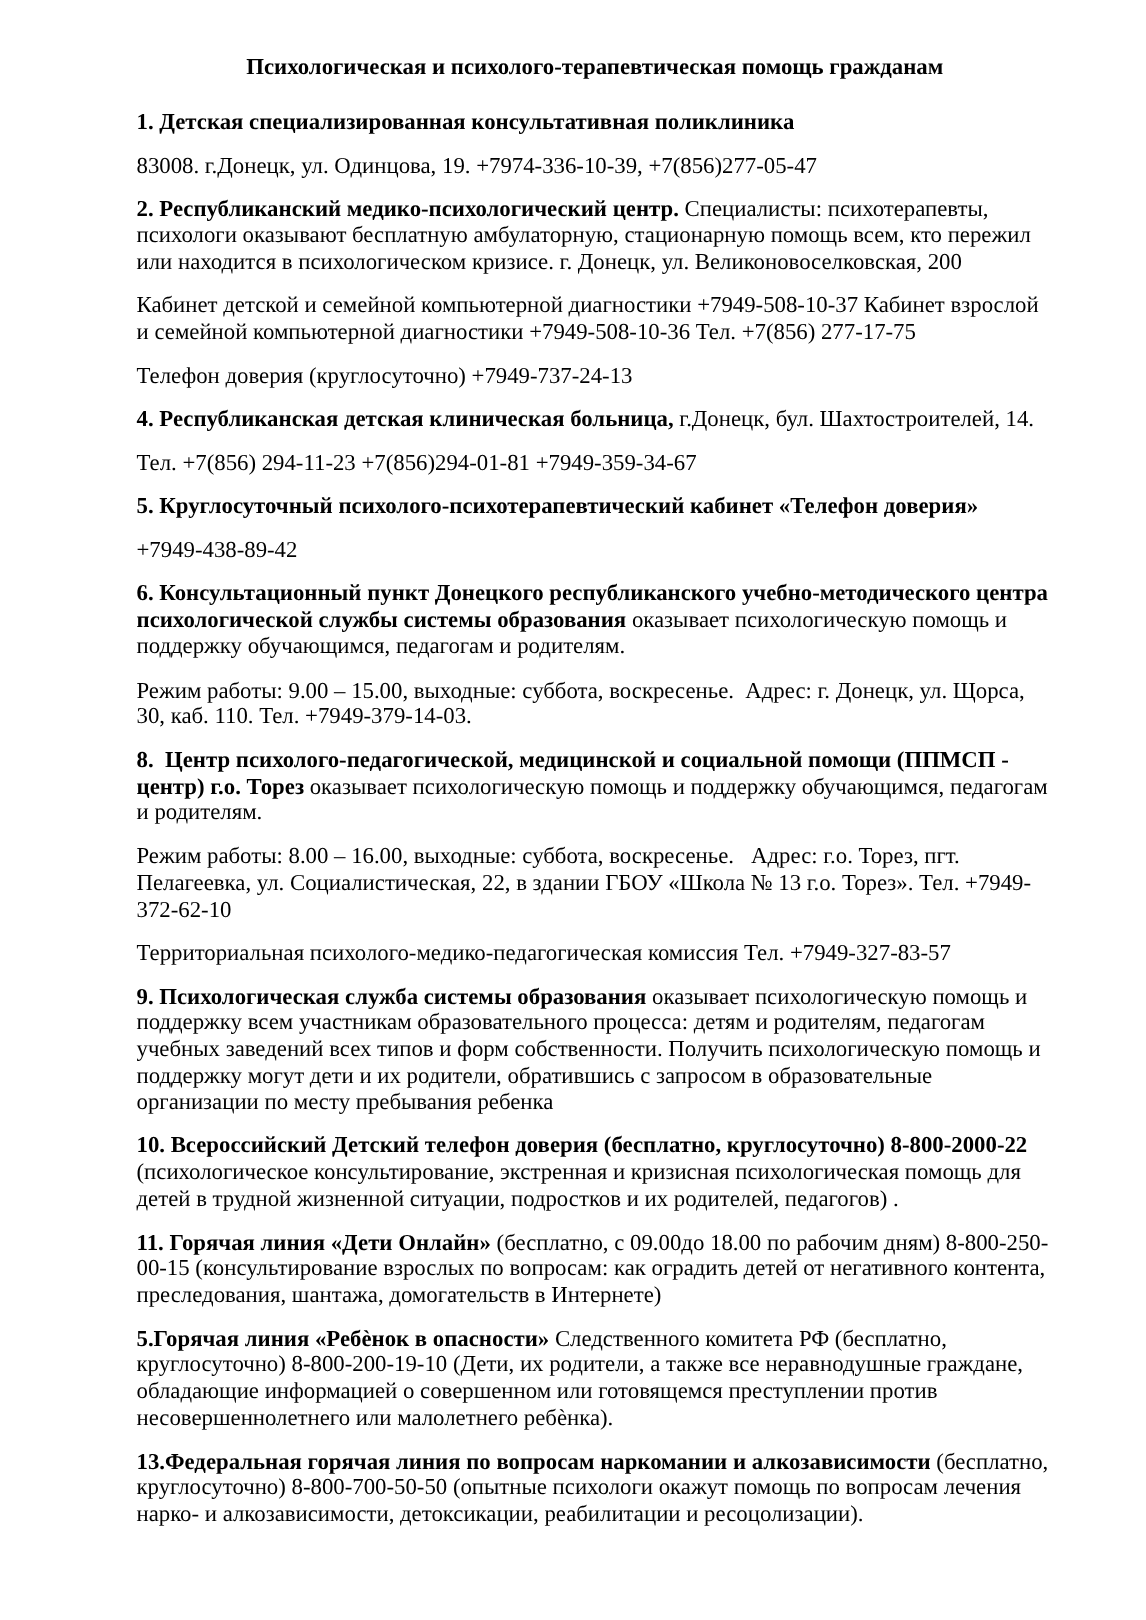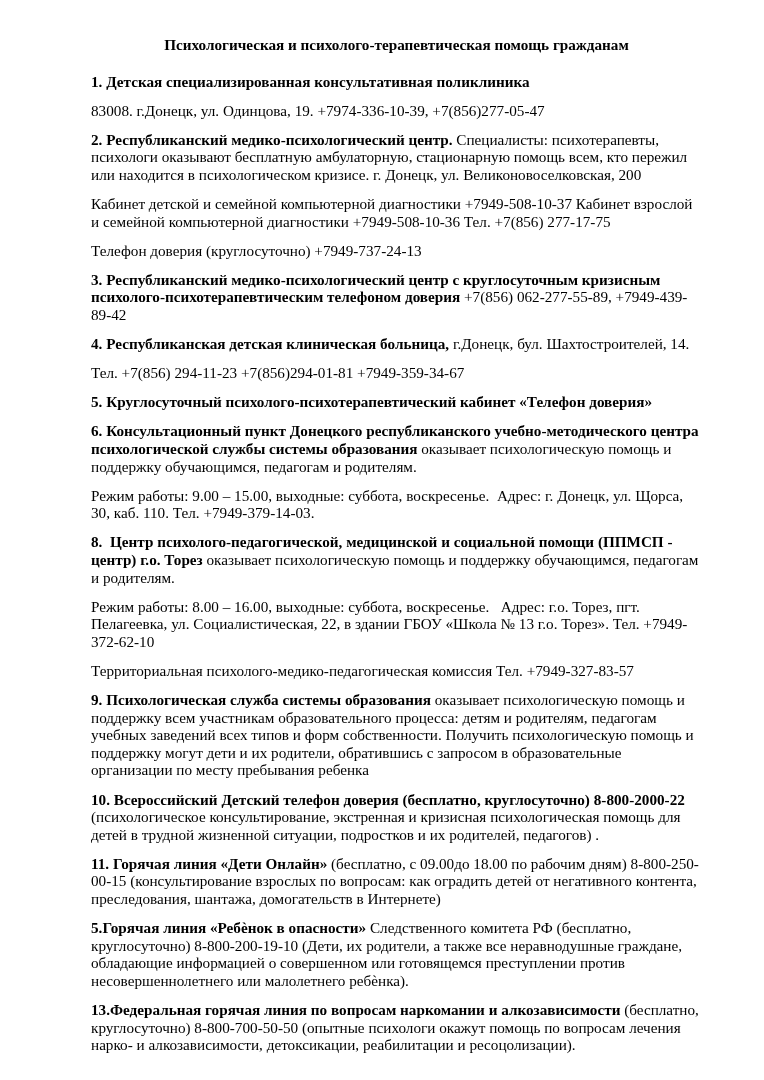--- a/index.html
+++ b/index.html
@@ -44,24 +44,24 @@
 <body>
 
 <div class="page">
   <h1 class="doc-title">Психологическая и психолого-терапевтическая помощь гражданам</h1>
   <div>
       <p class="para"><span class="run bold">1. Детская специализированная консультативная поликлиника</span></p>
       <p class="para"><span class="run">83008. г.Донецк, ул. Одинцова, 19. +7974-336-10-39, +7(856)277-05-47</span></p>
       <p class="para"><span class="run bold">2. Республиканский медико-психологический центр. </span><span class="run">Специалисты: психотерапевты, психологи оказывают бесплатную амбулаторную, стационарную помощь всем, кто пережил или находится в психологическом кризисе. г. Донецк, ул. Великоновоселковская, 200</span></p>
       <p class="para"><span class="run">Кабинет детской и семейной компьютерной диагностики +7949-508-10-37 Кабинет взрослой и семейной компьютерной диагностики +7949-508-10-36 Тел. +7(856) 277-17-75</span></p>
       <p class="para"><span class="run">Телефон доверия (круглосуточно) +7949-737-24-13</span></p>
-      <p class="para"><span class="run bold">3. Республиканский медико-психологический центр с круглосуточным кризисным психолого-психотерапевтическим телефоном доверия </span><span class="run">+7(856) 062-277-55-89, +7949-439-89-42</span></p>
       <p class="para"><span class="run bold">4. Республиканская детская клиническая больница, </span><span class="run">г.Донецк, бул. Шахтостроителей, 14.</span></p>
       <p class="para"><span class="run">Тел. +7(856) 294-11-23 +7(856)294-01-81 +7949-359-34-67</span></p>
       <p class="para"><span class="run bold">5. Круглосуточный психолого-психотерапевтический кабинет «Телефон доверия»</span></p>
+      <p class="para"><span class="run">+7949-438-89-42</span></p>
       <p class="para"><span class="run bold">6. Консультационный пункт Донецкого республиканского учебно-методического центра психологической службы системы образования </span><span class="run">оказывает психологическую помощь и поддержку обучающимся, педагогам и родителям.</span></p>
       <p class="para"><span class="run">Режим работы: 9.00 – 15.00, выходные: суббота, воскресенье.  Адрес: г. Донецк, ул. Щорса, 30, каб. 110. Тел. +7949-379-14-03.</span></p>
       <p class="para"><span class="run bold">8.  Центр психолого-педагогической, медицинской и социальной помощи (ППМСП - центр) г.о. Торез </span><span class="run">оказывает психологическую помощь и поддержку обучающимся, педагогам и родителям.</span></p>
       <p class="para"><span class="run">Режим работы: 8.00 – 16.00, выходные: суббота, воскресенье.   Адрес: г.о. Торез, пгт. Пелагеевка, ул. Социалистическая, 22, в здании ГБОУ «Школа № 13 г.о. Торез». Тел. +7949-372-62-10</span></p>
       <p class="para"><span class="run">Территориальная психолого-медико-педагогическая комиссия Тел. +7949-327-83-57</span></p>
       <p class="para"><span class="run bold">9. Психологическая служба системы образования </span><span class="run">оказывает психологическую помощь и поддержку всем участникам образовательного процесса: детям и родителям, педагогам учебных заведений всех типов и форм собственности. Получить психологическую помощь и поддержку могут дети и их родители, обратившись с запросом в образовательные организации по месту пребывания ребенка</span></p>
       <p class="para"><span class="run bold">10. Всероссийский Детский телефон доверия (бесплатно, круглосуточно) 8-800-2000-22 </span><span class="run">(психологическое консультирование, экстренная и кризисная психологическая помощь для детей в трудной жизненной ситуации, подростков и их родителей, педагогов) .</span></p>
       <p class="para"><span class="run bold">11. Горячая линия «Дети Онлайн» </span><span class="run">(бесплатно, с 09.00до 18.00 по рабочим дням) 8-800-250-00-15 (консультирование взрослых по вопросам: как оградить детей от негативного контента, преследования, шантажа, домогательств в Интернете)</span></p>
       <p class="para"><span class="run bold">5.Горячая линия «Ребѐнок в опасности» </span><span class="run">Следственного комитета РФ (бесплатно, круглосуточно) 8-800-200-19-10 (Дети, их родители, а также все неравнодушные граждане, обладающие информацией о совершенном или готовящемся преступлении против несовершеннолетнего или малолетнего ребѐнка).</span></p>
       <p class="para"><span class="run bold">13.Федеральная горячая линия по вопросам наркомании и алкозависимости </span><span class="run">(бесплатно, круглосуточно) 8-800-700-50-50 (опытные психологи окажут помощь по вопросам лечения нарко- и алкозависимости, детоксикации, реабилитации и ресоцолизации).</span></p>

